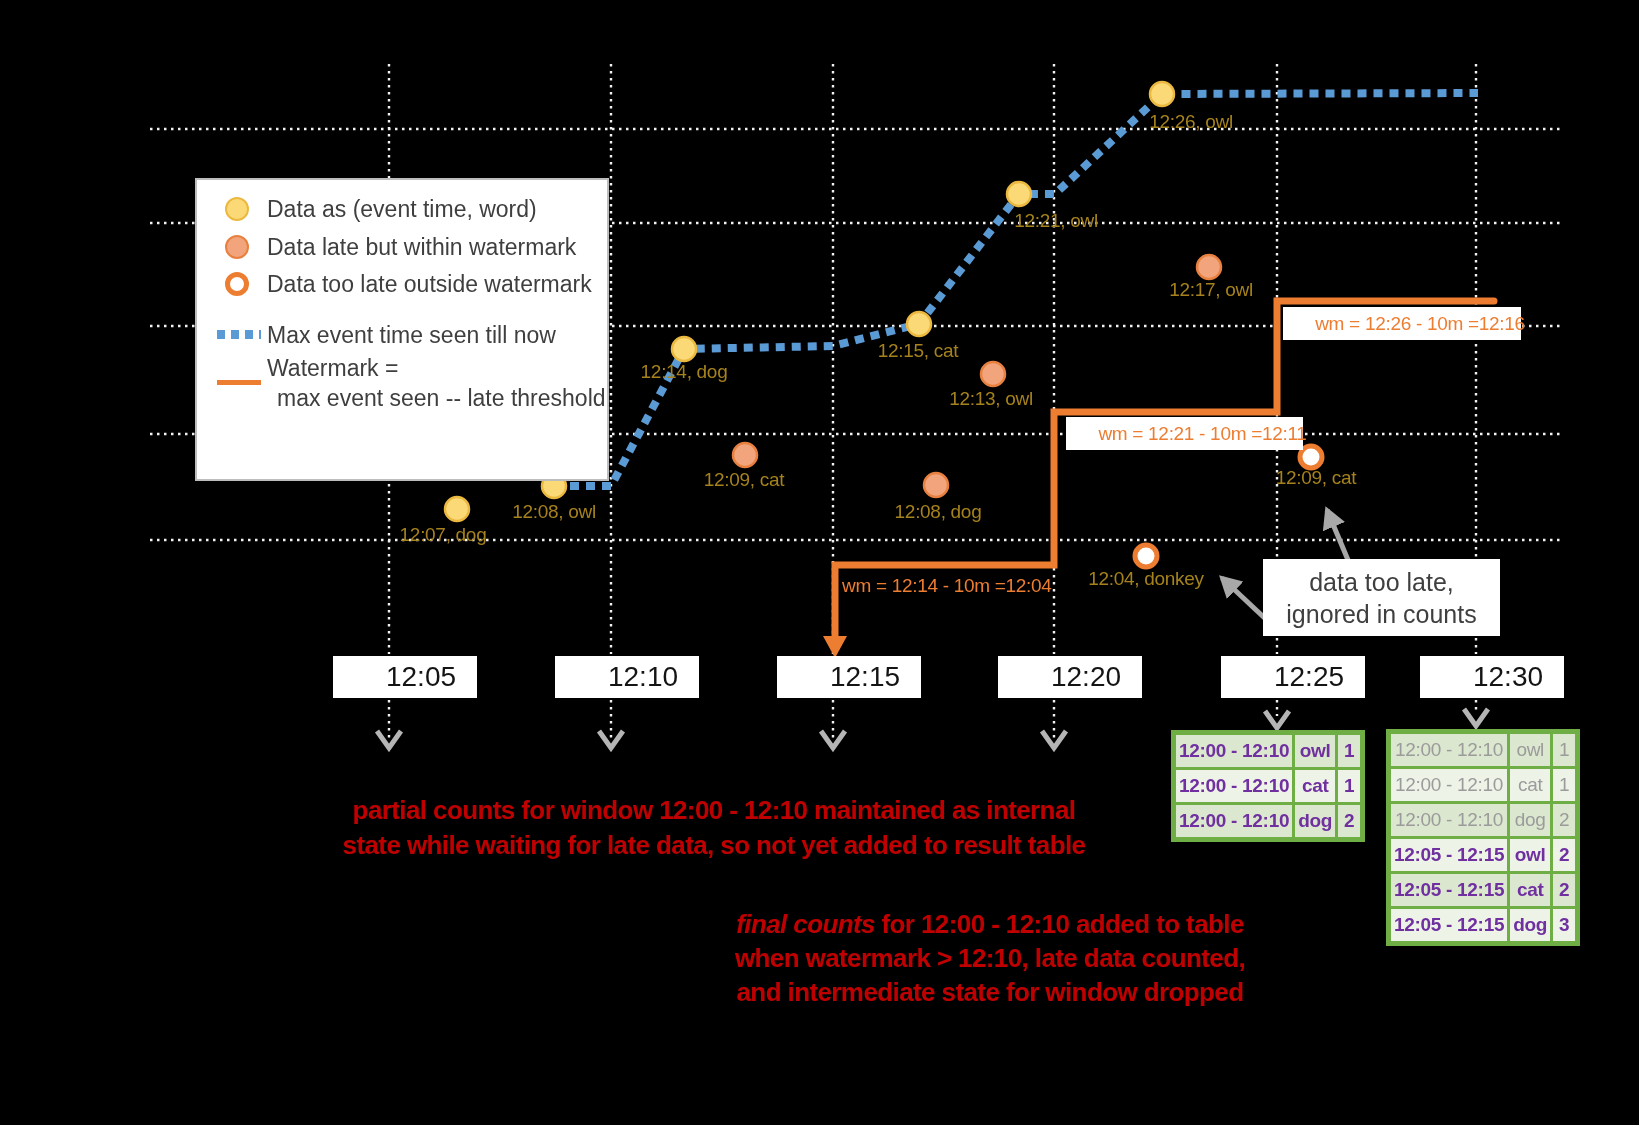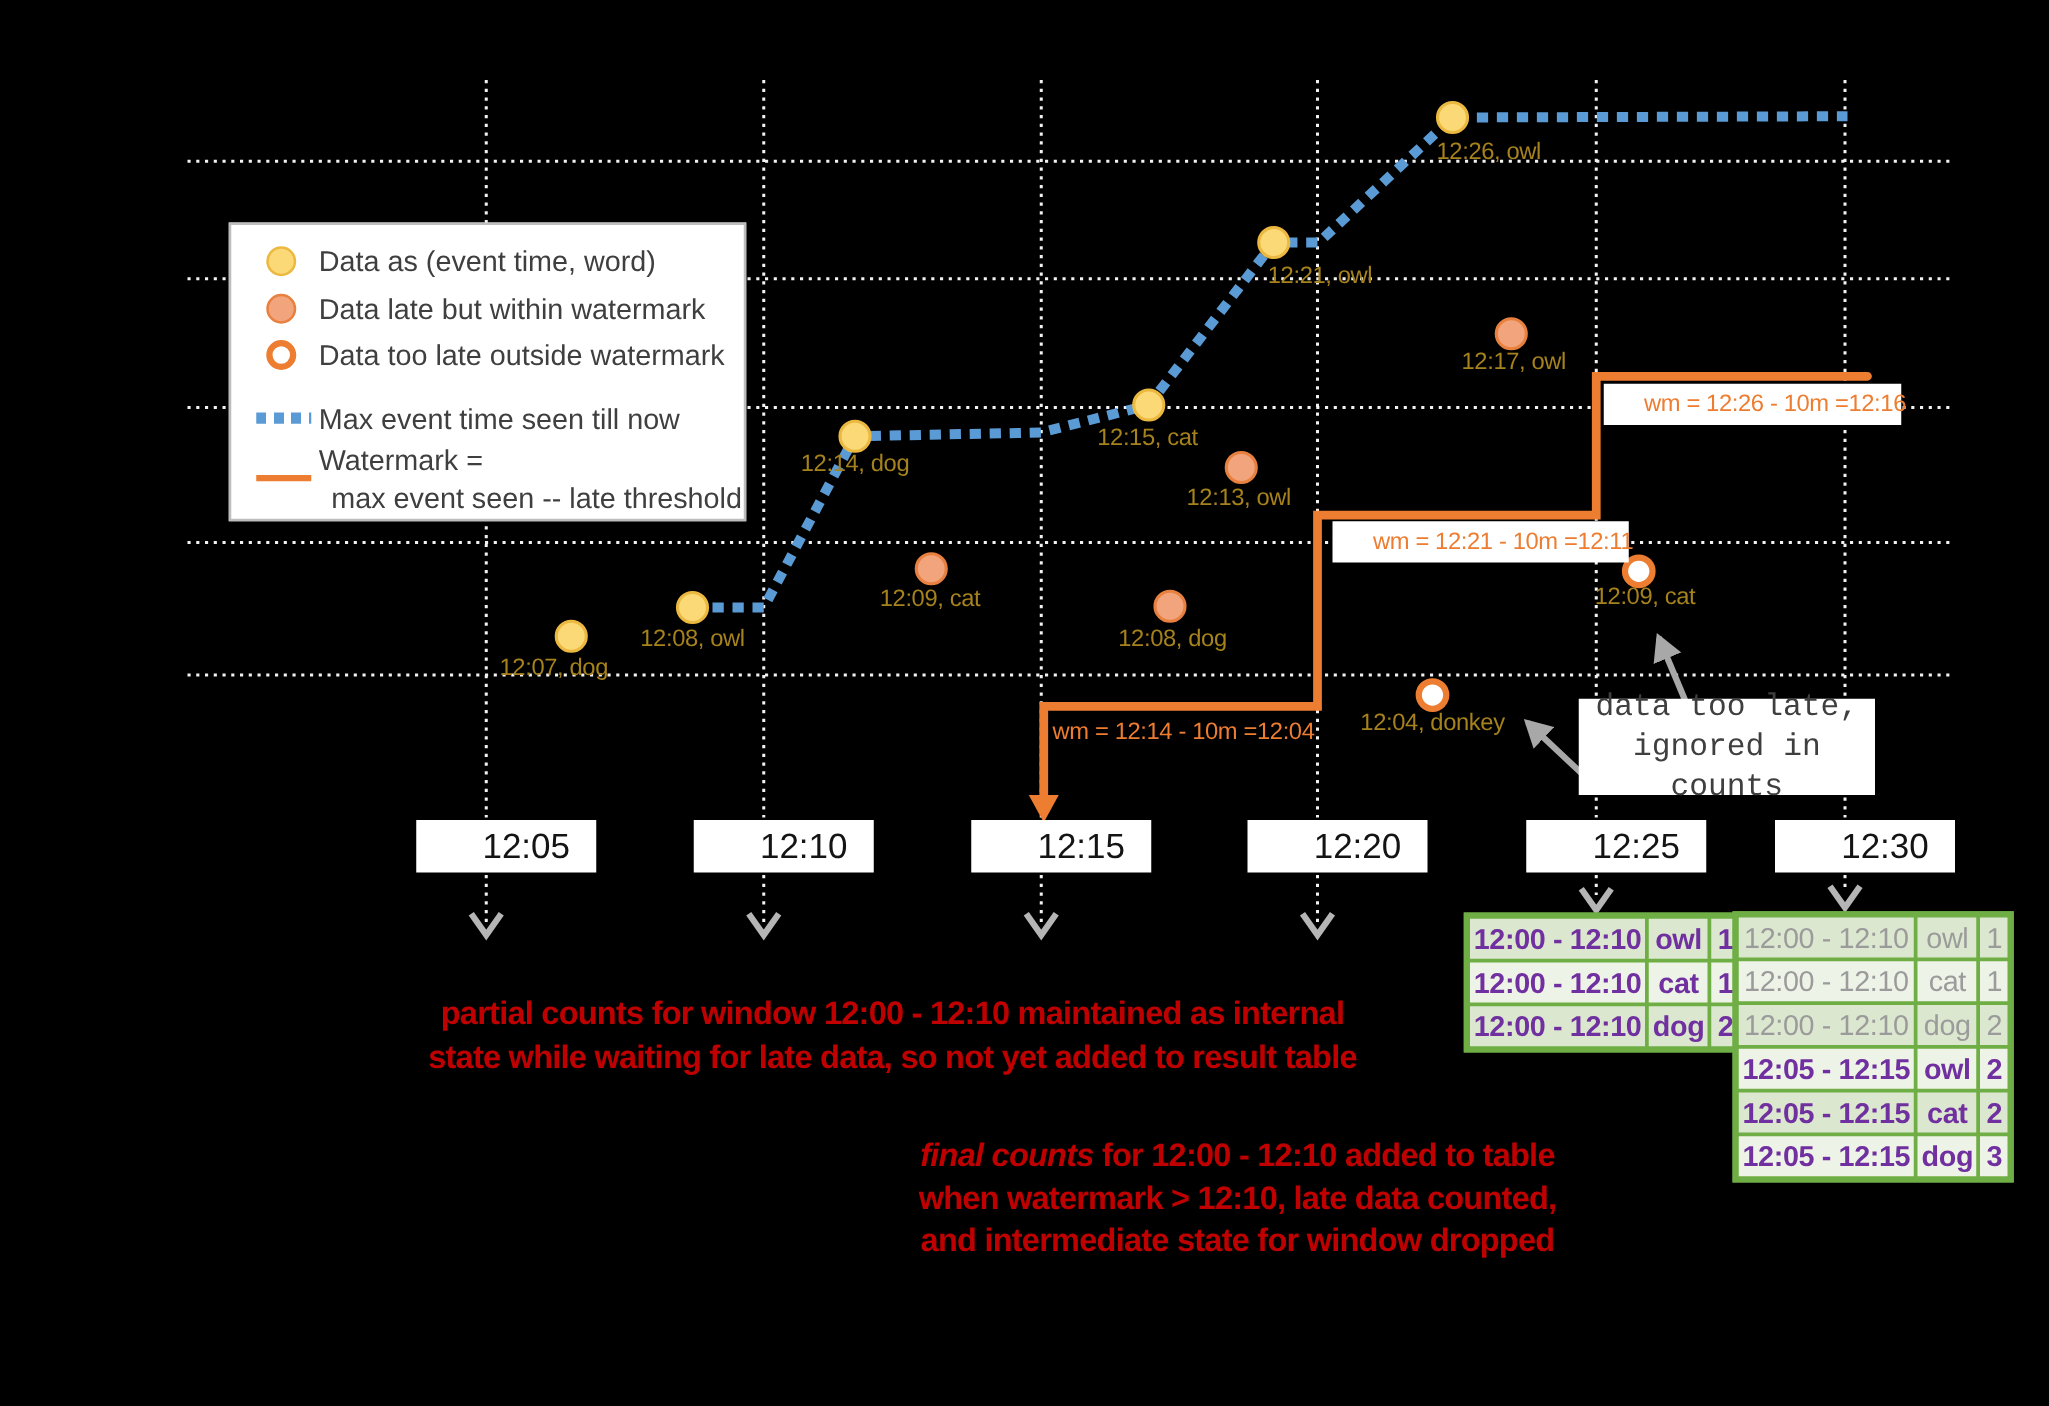--- a/index.html
+++ b/index.html
@@ -9,29 +9,29 @@
   svg{position:absolute;left:0;top:0;}
   .grid{stroke:#f2f2f2;stroke-width:2.4;stroke-dasharray:2.5 4.5;fill:none;}
   .ptlabel{position:absolute;color:#a5821c;font-size:19px;white-space:nowrap;
            transform:translateX(-50%);letter-spacing:-0.3px;}
   .axisbox{position:absolute;width:112px;height:42px;background:#fff;color:#141414;
            font-size:28px;display:flex;align-items:center;justify-content:center;top:656px;padding-left:32px;}
   .wmtext{color:#ED7D31;font-size:19px;white-space:nowrap;letter-spacing:-0.3px;}
   .wmbox{position:absolute;background:#fff;display:flex;align-items:center;justify-content:center;padding-left:36px;}
   .rednote{position:absolute;color:#C00000;font-weight:700;font-size:26px;text-align:center;
            letter-spacing:-0.6px;line-height:35px;margin-top:41px;}
-  #legend{position:absolute;left:183px;top:178px;width:414px;height:239px;background:#fff;
+  #legend{position:absolute;left:195px;top:178px;width:414px;height:303px;background:#fff;
           border:2px solid #bdbdbd;box-sizing:border-box;color:#3f3f3f;font-size:23px;}
   .lgtext{position:absolute;white-space:nowrap;}
   .lgcirc{position:absolute;width:24px;height:24px;border-radius:50%;box-sizing:border-box;}
   #toolate-box{position:absolute;left:1263px;top:559px;width:237px;height:77px;background:#fff;
                color:#3f3f3f;font-size:25px;line-height:32px;text-align:center;
-               display:flex;flex-direction:column;justify-content:center;font-family:Liberation Mono, monospace;}
+               display:flex;flex-direction:column;justify-content:center;}
   .gtable{position:absolute;border-collapse:separate;border-spacing:3px;background:#6fae44;
-          border:2px solid #6fae44;font-size:23px;letter-spacing:-0.3px;}
+          border:2px solid #6fae44;font-size:19px;letter-spacing:-0.3px;}
   .gtable td{height:32px;padding:0 3px;text-align:center;white-space:nowrap;}
   .gtable td.t{min-width:104px;}
   .gtable td.w{min-width:34px;}
   .gtable td.c{min-width:16px;}
   .gtable tr:nth-child(odd) td{background:#dbe7cf;}
   .gtable tr:nth-child(even) td{background:#eef3e8;}
   #table1 td{color:#7030A0;font-weight:600;}
   #table2 tr.gray td{color:#9b9b9b;font-weight:400;}
   #table2 tr.fin td{color:#7030A0;font-weight:700;}
 </style>

